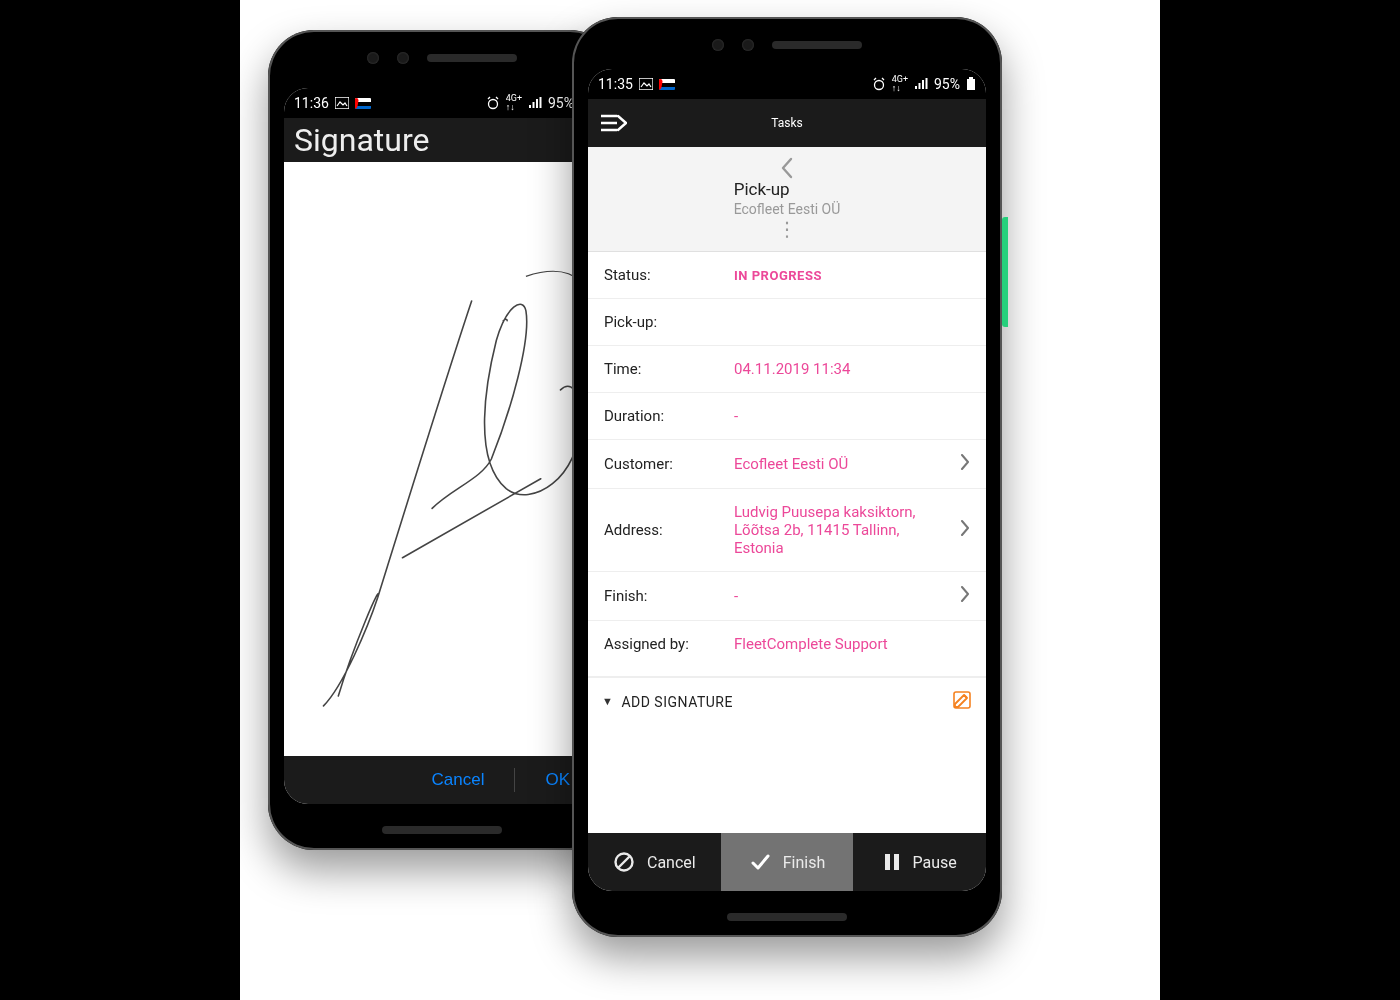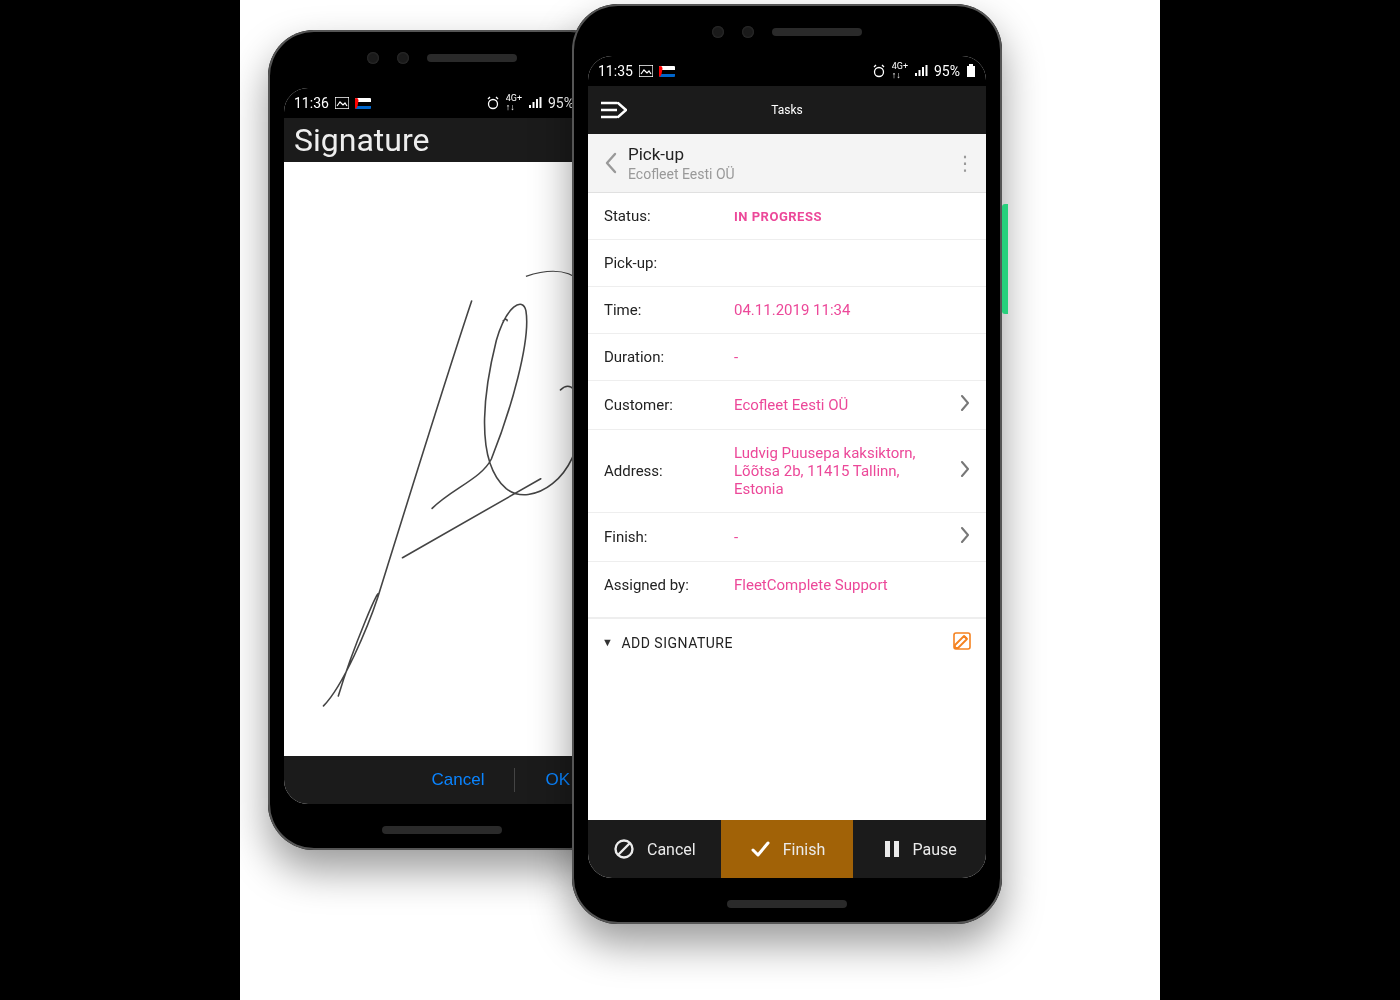--- a/index.html
+++ b/index.html
@@ -82,31 +82,31 @@
   .action-row {
     height: 48px; background: #1b1b1b; display: flex; align-items: center;
   }
   .action-row .spacer { flex: 1; }
   .action-row .divider { width: 1px; height: 24px; background: #444; }
   .action-row button {
     background: none; border: none; color: #0a84ff; font-size: 17px;
     padding: 0 30px; cursor: pointer; height: 100%;
   }
   
-  .phoneB { left: 332px; top: 4px; width: 430px; height: 920px; z-index: 2; }
+  .phoneB { left: 332px; top: 17px; width: 430px; height: 920px; z-index: 2; }
   .phoneB .screen { top: 52px; }
   .appbar {
     height: 48px; background: #1b1b1b; color: #fff;
     display: flex; align-items: center; padding: 0 6px;
   }
   .appbar .menu-icon { width: 40px; display: flex; align-items: center; justify-content: center; cursor: pointer; }
   .appbar .title { flex: 1; text-align: center; font-size: 12px; padding-right: 40px; }
   .subheader {
     background: #f4f4f4; border-bottom: 1px solid #e0e0e0;
-    display: flex; align-items: center; padding: 10px 6px 10px 6px;
+    display: flex; align-items: center; padding: 10px 6px 10px 6px; flex-direction: column;
   }
   .subheader .back { width: 34px; display: flex; justify-content: center; cursor: pointer; color: #888; }
   .subheader .titles { flex: 1; }
   .subheader .t1 { font-size: 17px; color: #222; }
   .subheader .t2 { font-size: 14px; color: #999; margin-top: 2px; }
   .subheader .kebab { width: 30px; color: #999; font-size: 20px; text-align: center; cursor: pointer; }
   .list { flex: 1; overflow: hidden; background: #fff; }
   .row {
     display: flex; align-items: center; padding: 14px 16px;
     border-bottom: 1px solid #eee; font-size: 15px; color: #222;
@@ -124,21 +124,21 @@
   .addsig .tri { margin-right: 8px; font-size: 11px; color: #333; }
   .addsig .sp { flex: 1; }
   .addsig .edit { color: #f58220; }
   .footbar {
     height: 58px; background: #1b1b1b; color: #eaeaea; display: flex;
   }
   .footbtn {
     flex: 1; display: flex; align-items: center; justify-content: center; gap: 12px;
     font-size: 16px; cursor: pointer;
   }
-  .footbtn.primary { background: #a16207; }
+  .footbtn.primary { background: #737373; }
   .footbtn svg { display: block; }
   .green-edge {
     position: absolute; right: -6px; top: 200px; width: 6px; height: 110px;
     background: #26d07c; border-radius: 3px 0 0 3px;
   }
 </style>
 </head>
 <body>
 
 <div class="stage">

